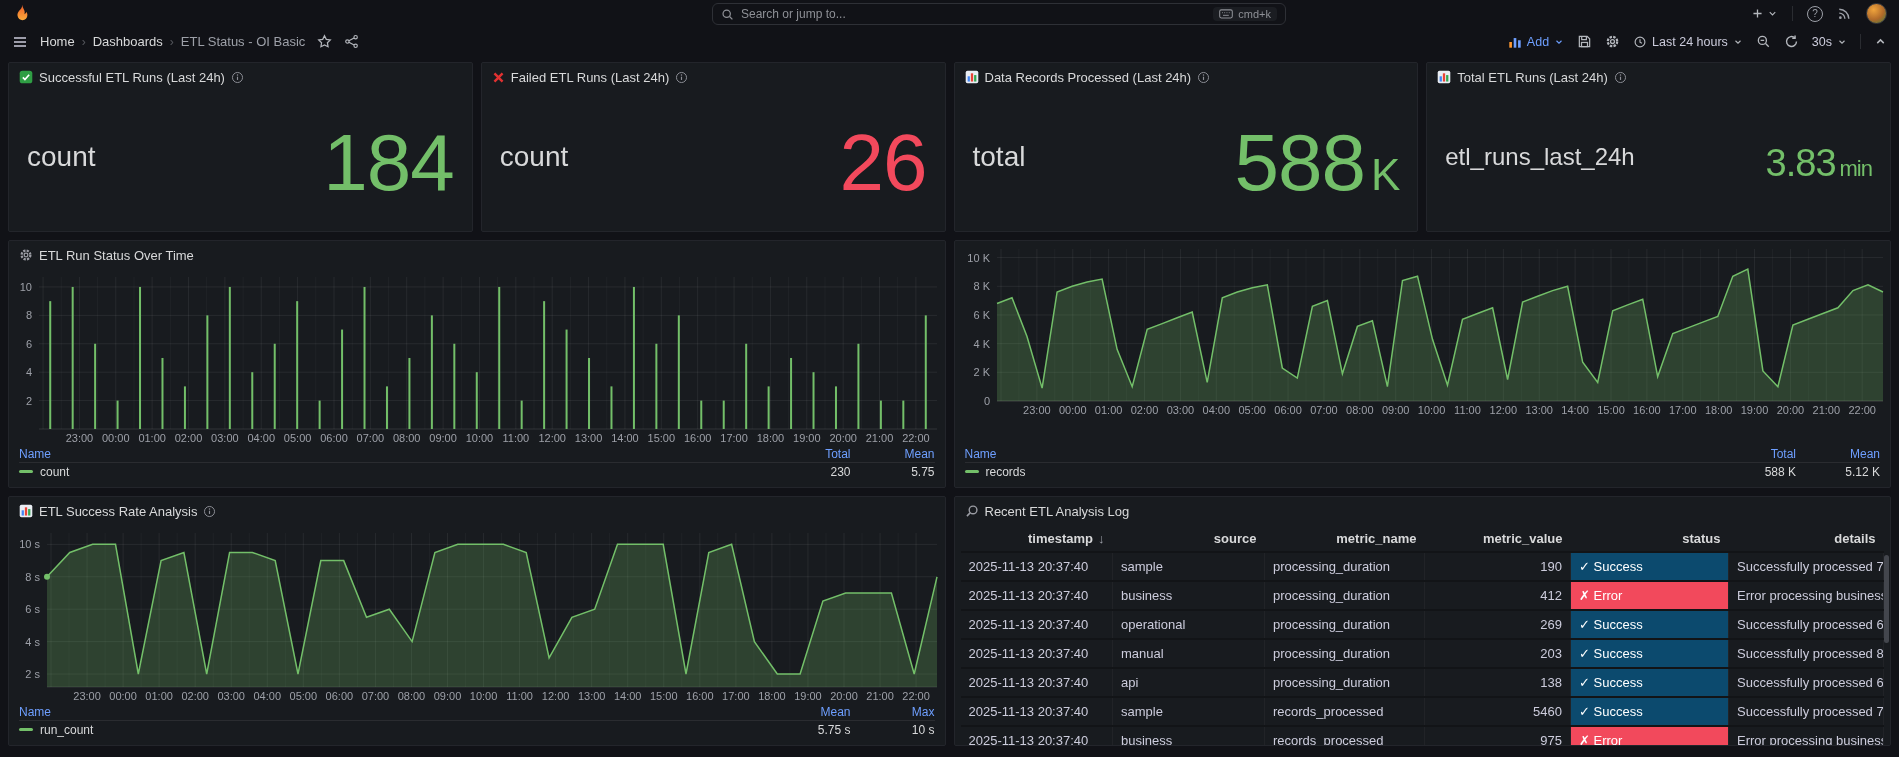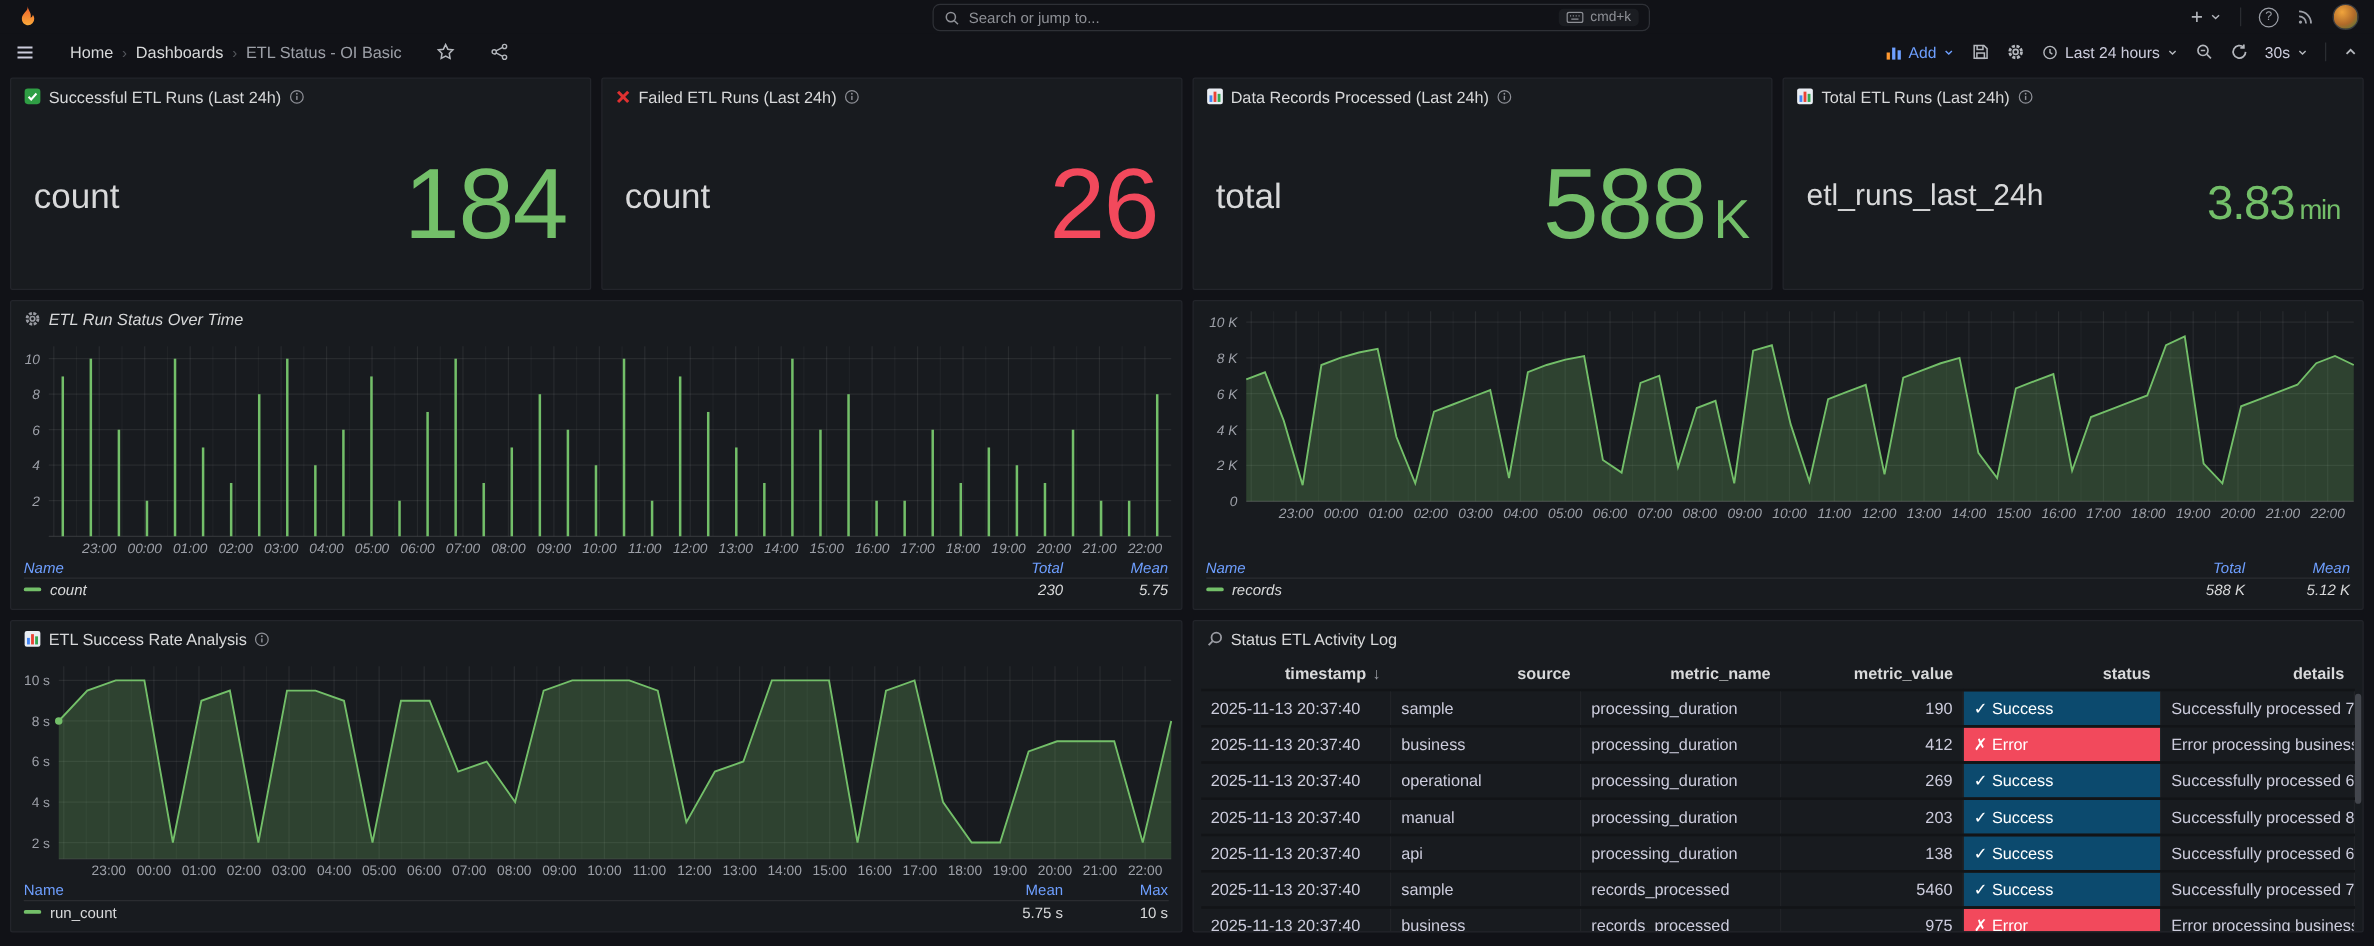--- a/index.html
+++ b/index.html
@@ -7,45 +7,45 @@
     width:1899px;height:757px;overflow:hidden;
     background:#111217;color:#ccccdc;
     font-family:"Liberation Sans","DejaVu Sans",sans-serif;
     -webkit-font-smoothing:antialiased;
   }
   .ic{display:inline-block;vertical-align:middle;}
   
   .topnav{height:27px;position:relative;display:flex;align-items:center;padding:0 12px;background:#111217;}
   .logo{width:20px;height:20px;display:flex;align-items:center;}
   .searchbox{
-    position:absolute;left:746px;top:3px;width:556px;height:20px;
+    position:absolute;left:712px;top:3px;width:556px;height:20px;
     border:1px solid #2e3036;border-radius:6px;background:#111217;
     display:flex;align-items:center;gap:7px;padding:0 8px;color:#8e9096;font-size:12px;cursor:pointer;
   }
   .searchbox .ph{flex:1;}
   .kbd{display:flex;align-items:center;gap:5px;background:#1b1d22;border-radius:4px;padding:1px 6px;color:#8e9096;font-size:11px;}
   .nav-right{margin-left:auto;display:flex;align-items:center;gap:14px;color:#9da0a8;}
   .nav-right .grp{display:flex;align-items:center;gap:3px;cursor:pointer;}
   .vdiv{width:1px;height:15px;background:#2a2c31;}
   .qicon{width:14px;height:14px;border:1.3px solid #9da0a8;border-radius:50%;font-size:10px;line-height:13px;text-align:center;display:inline-block;}
   .avatar{width:19px;height:19px;border-radius:50%;background:radial-gradient(circle at 35% 30%,#f0a43c,#b06a2a 55%,#4d7a3a 95%);border:1px solid #3a3c40;cursor:pointer;}
   
-  .toolbar{height:29px;display:flex;align-items:center;padding:0 12px;gap:28px;font-size:13px;}
+  .toolbar{height:29px;display:flex;align-items:center;padding:0 12px;gap:12px;font-size:13px;}
   .crumbs{display:flex;align-items:center;gap:7px;}
   .crumb{color:#d8d9da;font-weight:500;cursor:pointer;}
   .crumb.current{color:#9da0a8;font-weight:400;cursor:default;}
   .crumb-sep{color:#54565c;font-size:12px;}
   .tb-right{margin-left:auto;display:flex;align-items:center;gap:13px;color:#b4b7bd;}
   .tb-btn{display:flex;align-items:center;gap:5px;cursor:pointer;font-size:12.5px;color:#ccccdc;}
   .tb-btn.blue{color:#6e9fff;font-weight:500;}
   
   .dash{padding:6px 8px;display:flex;flex-direction:column;gap:8px;}
   .row{display:grid;gap:8px;}
   .row.stats{grid-template-columns:repeat(4,1fr);height:170px;}
-  .row.mid{grid-template-columns:1fr 1fr;height:248px;font-style:italic;}
+  .row.mid{grid-template-columns:1fr 1fr;height:248px;}
   .row.bot{grid-template-columns:1fr 1fr;height:250px;}
   .panel{background:#181b1f;border:1px solid #23252b;border-radius:2px;display:flex;flex-direction:column;overflow:hidden;}
   .phead{height:28px;flex:none;display:flex;align-items:center;gap:6px;padding:0 10px;font-size:13px;font-weight:500;color:#d8d9da;}
   .phead .title{cursor:pointer;}
   
   .stat-body{flex:1;display:flex;align-items:center;justify-content:space-between;padding:0 18px 8px 18px;}
   .stat-label{font-size:28px;color:#d8d9da;}
   .stat-label.small{font-size:24px;}
   .stat-value{font-size:80px;font-weight:500;line-height:1;letter-spacing:-1px;margin-top:12px;}
   .stat-value .unit{font-size:44px;margin-left:6px;}
@@ -679,21 +679,21 @@
         </div>
       </div>
     </div>
 
     <div class="panel">
       <div class="phead">
         <svg class="ic" width="14" height="14" viewBox="0 0 16 16">
           <circle cx="9.2" cy="6.8" r="4.4" fill="none" stroke="#9a9ca3" stroke-width="1.6"></circle>
           <line x1="5.8" y1="10.2" x2="2.2" y2="13.8" stroke="#9a9ca3" stroke-width="1.8"></line>
           </svg>
-        <span class="title">Status ETL Activity Log</span>
+        <span class="title">Recent ETL Analysis Log</span>
       </div>
       <div class="table-wrap">
         <table class="gtable">
           <colgroup>
             <col style="width:152px">
               <col style="width:152px">
               <col style="width:160px">
             <col style="width:146px">
               <col style="width:158px">
               <col>

